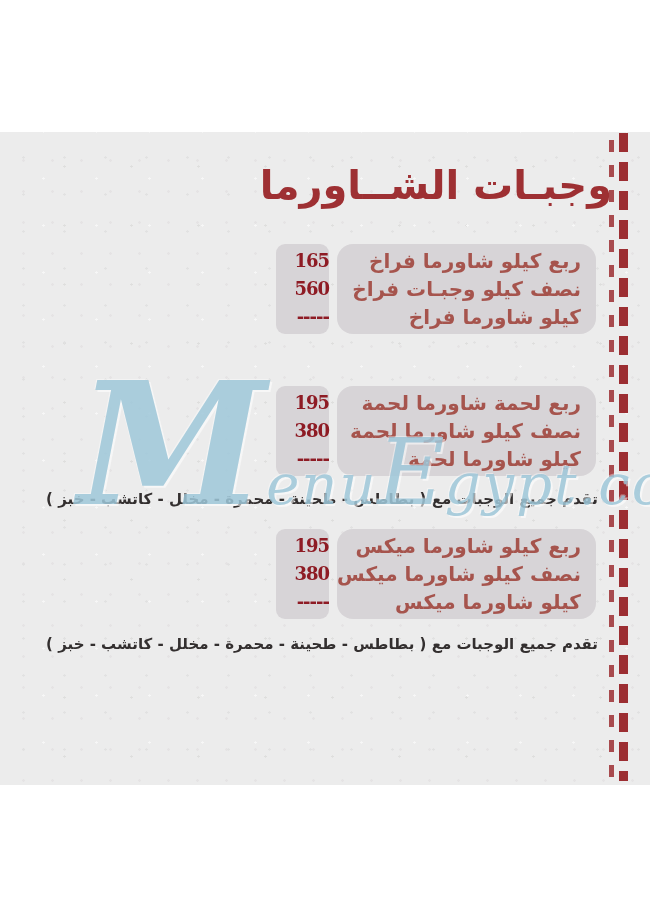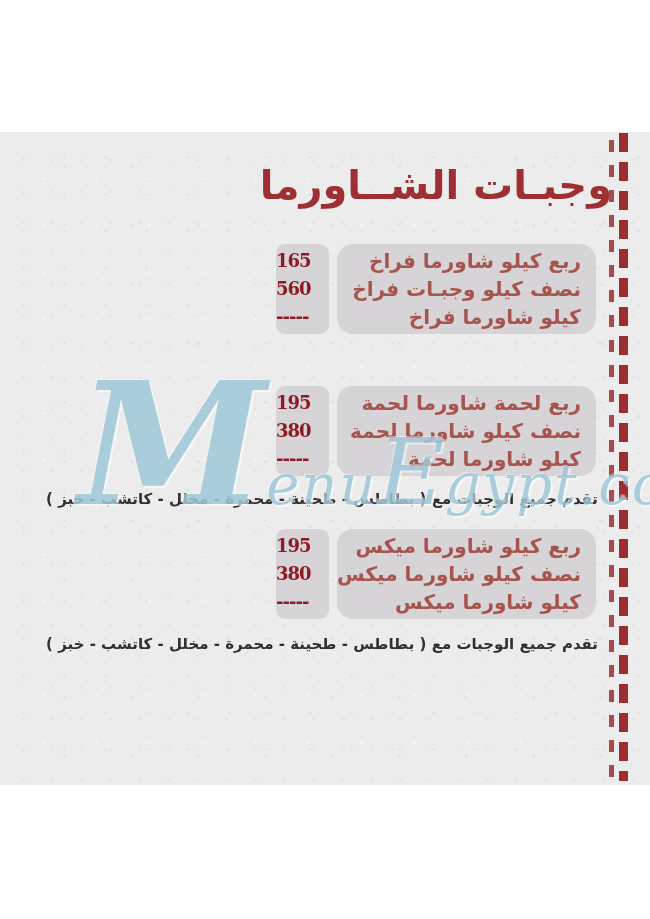--- a/index.html
+++ b/index.html
@@ -69,21 +69,21 @@
     white-space:nowrap;
   }
   .price-box{
     position:absolute;left:276px;top:0;width:53px;height:90px;
     background:var(--c-box);
     border-radius:9px;
     display:flex;flex-direction:column;justify-content:space-around;
     padding:3px 0;box-sizing:border-box;
   }
   .price-row{
-    text-align:left;
+    text-align:right;
     font-family:"DejaVu Serif", serif;
     font-size:18px;font-weight:bold;
     color:var(--c-price);
     line-height:1;
     letter-spacing:-1px;
   }
   .note{
     position:absolute;right:52px;
     direction:rtl;
     font-size:15px;font-weight:bold;

